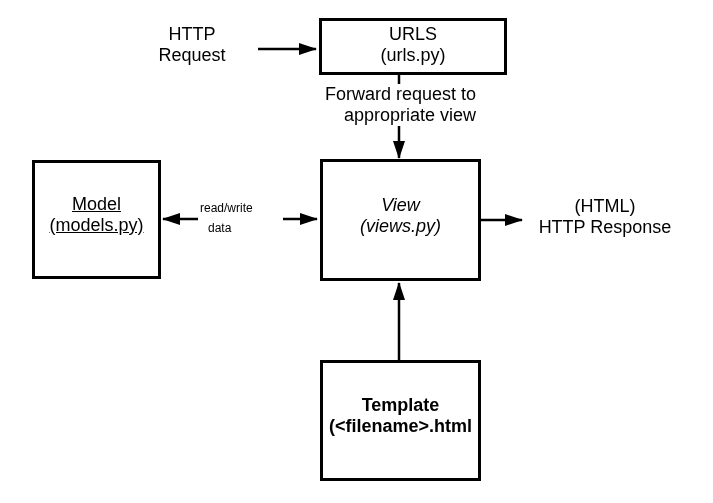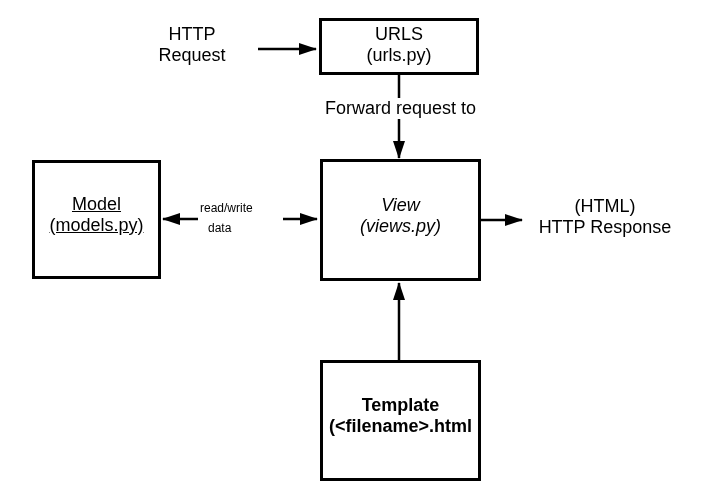--- a/index.html
+++ b/index.html
@@ -29,32 +29,32 @@
     background: var(--boxfill);
     display: flex;
     flex-direction: column;
     align-items: center;
     justify-content: center;
     text-align: center;
     font-size: 18px;
     line-height: 21px;
     white-space: nowrap;
   }
-  .box-urls     { left:319px; top:18px;  width:160px; height:57px;  padding-bottom:3px; }
+  .box-urls     { left:319px; top:18px;  width:188px; height:57px;  padding-bottom:3px; }
   .box-model    { left:32px;  top:160px; width:129px; height:119px; padding-bottom:9px;text-decoration:underline; }
   .box-view     { left:320px; top:159px; width:161px; height:122px; padding-bottom:8px;font-style:italic; }
   .box-template { left:320px; top:360px; width:161px; height:121px; padding-bottom:9px;font-weight:bold; }
   .label {
     position: absolute;
     font-size: 18px;
     line-height: 21px;
     white-space: nowrap;
   }
   .label-http-request  { left:142px; top:24px;  width:100px; text-align:center; }
-  .label-forward       { left:325px; top:98px;  background:var(--bg); text-align:right; }
+  .label-forward       { left:325px; top:84px;  background:var(--bg); text-align:right; }
   .label-http-response { left:524px; top:196px; width:162px; text-align:center; }
   .rw-line { position:absolute; font-size:12px; line-height:21px; white-space:nowrap; }
   .rw-1 { left:200px; top:198px; }
   .rw-2 { left:208px; top:218px; }
 </style>
 </head>
 <body>
 
 <div class="stage">
 
@@ -92,20 +92,21 @@
     <div>(&lt;filename&gt;.html</div>
   </div>
 
   <div class="label label-http-request">
     <div>HTTP</div>
     <div>Request</div>
   </div>
 
   <div class="label label-forward">
     <div>Forward request to</div>
+    <div>appropriate view</div>
   </div>
 
   <div>
     <span class="rw-line rw-1">read/write</span>
     <span class="rw-line rw-2">data</span>
   </div>
 
   <div class="label label-http-response">
     <div>(HTML)</div>
     <div>HTTP Response</div>

